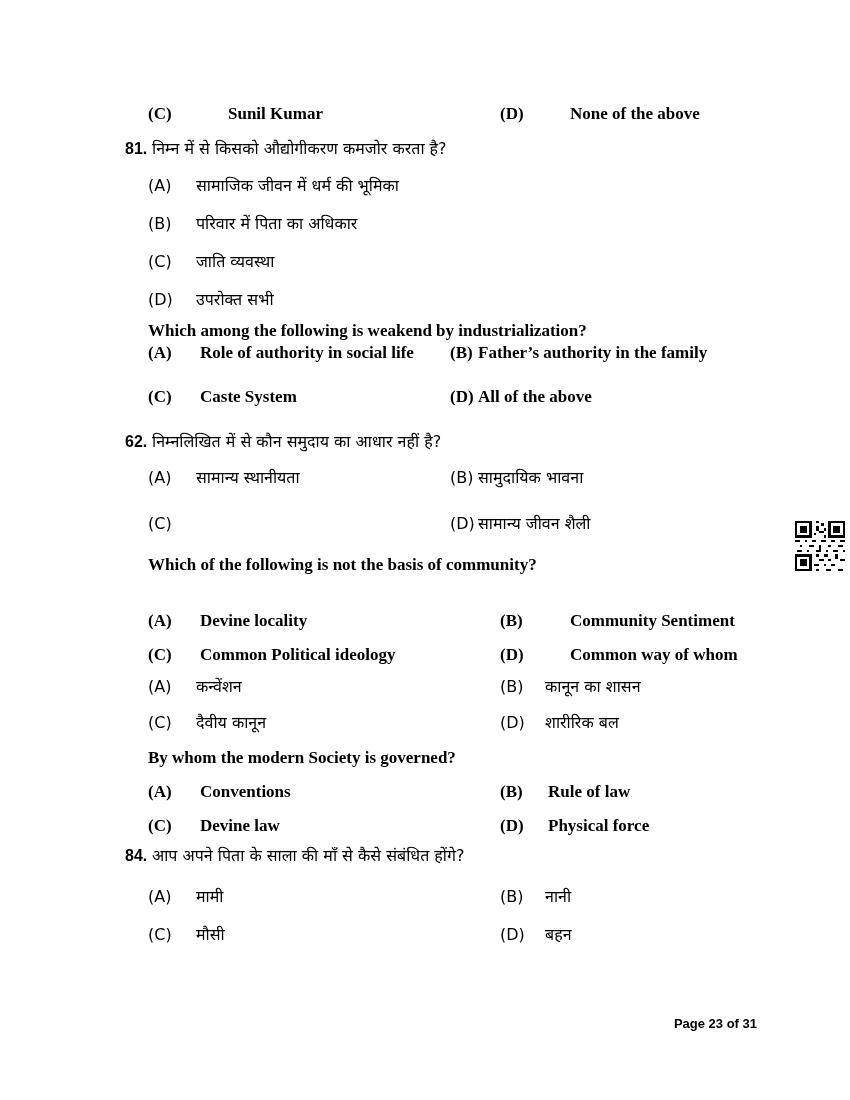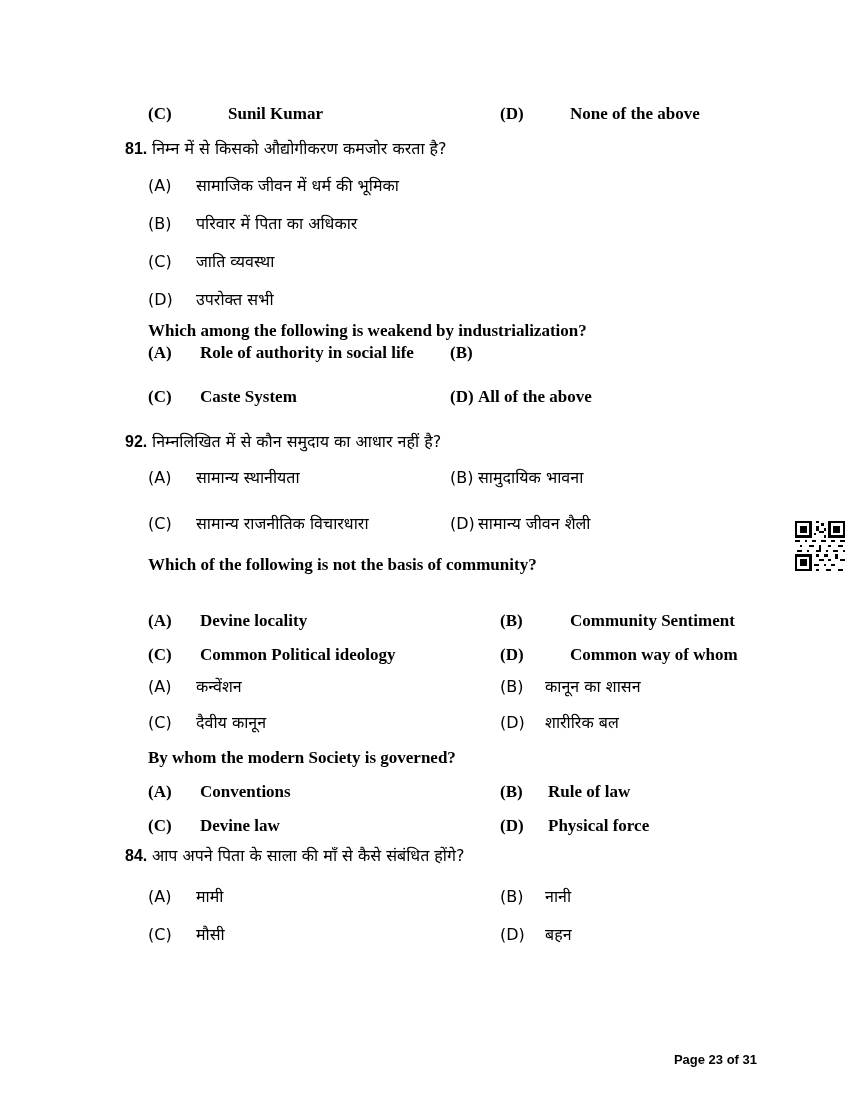--- a/index.html
+++ b/index.html
@@ -20,21 +20,21 @@
   .hindi    { font-family: "DejaVu Sans", "Liberation Sans", sans-serif; font-size: 16px; }
   .bold-eng { font-family: "Liberation Serif", "DejaVu Serif", serif; font-weight: 700; font-size: 17px; }
   .qnum { width: 27px; flex-shrink: 0; font-family: "Liberation Sans", sans-serif; font-weight: 700; font-size: 16px; }
   .eng-q { line-height: 22px; }
 
   .mb0{margin-bottom:0}.mb8{margin-bottom:8px}.mb9{margin-bottom:9px}.mb10{margin-bottom:10px}
   .mb12{margin-bottom:12px}.mb13{margin-bottom:13px}.mb14{margin-bottom:14px}.mb15{margin-bottom:15px}
   .mb16{margin-bottom:16px}.mb17{margin-bottom:0}.mb18{margin-bottom:34px}.mb19{margin-bottom:19px}
   .mb22{margin-bottom:22px}.mb23{margin-bottom:23px}.mb24{margin-bottom:24px}
 
-  .footer { position: absolute; top: 1052px; right: 93px;
+  .footer { position: absolute; top: 1016px; right: 93px;
             font-family: "Liberation Sans", sans-serif; font-weight: 700; font-size: 13px; }
   .qr { position: absolute; left: 794px; top: 521px; width: 52px; height: 50px; }
 </style>
 </head>
 <body>
 
 <div class="page">
   <div class="content">
 
     <div class="row bold-eng ind mb13">
@@ -72,52 +72,52 @@
 
     <div class="eng-q bold-eng ind mb17">Which among the following is weakend by industrialization?</div>
 
     <div class="row bold-eng ind mb22">
       <div class="cell c1n">
         <span class="lbl lbl52">(A)</span>
         <span>Role of authority in social life</span>
       </div>
       <div class="cell c2">
         <span class="lbl lbl28">(B)</span>
+        <span>Father’s authority in the family</span>
       </div>
     </div>
     <div class="row bold-eng ind mb23">
       <div class="cell c1n">
         <span class="lbl lbl52">(C)</span>
         <span>Caste System</span>
       </div>
       <div class="cell c2">
         <span class="lbl lbl28">(D)</span>
         <span>All of the above</span>
       </div>
     </div>
 
     <div class="row hindi mb14">
-      <span class="qnum">92.</span>
+      <span class="qnum">62.</span>
       <span>निम्नलिखित में से कौन समुदाय का आधार नहीं है?</span>
     </div>
 
     <div class="row hindi ind mb24">
       <div class="cell c1n">
         <span class="lbl lbl48">(A)</span>
         <span>सामान्य स्थानीयता</span>
       </div>
       <div class="cell c2">
         <span class="lbl lbl28">(B)</span>
         <span>सामुदायिक भावना</span>
       </div>
     </div>
     <div class="row hindi ind mb19">
       <div class="cell c1n">
         <span class="lbl lbl48">(C)</span>
-        <span>सामान्य राजनीतिक विचारधारा</span>
       </div>
       <div class="cell c2">
         <span class="lbl lbl28">(D)</span>
         <span>सामान्य जीवन शैली</span>
       </div>
     </div>
 
     <div class="eng-q bold-eng ind mb18">Which of the following is not the basis of community?</div>
 
     <div class="row bold-eng ind mb12">

